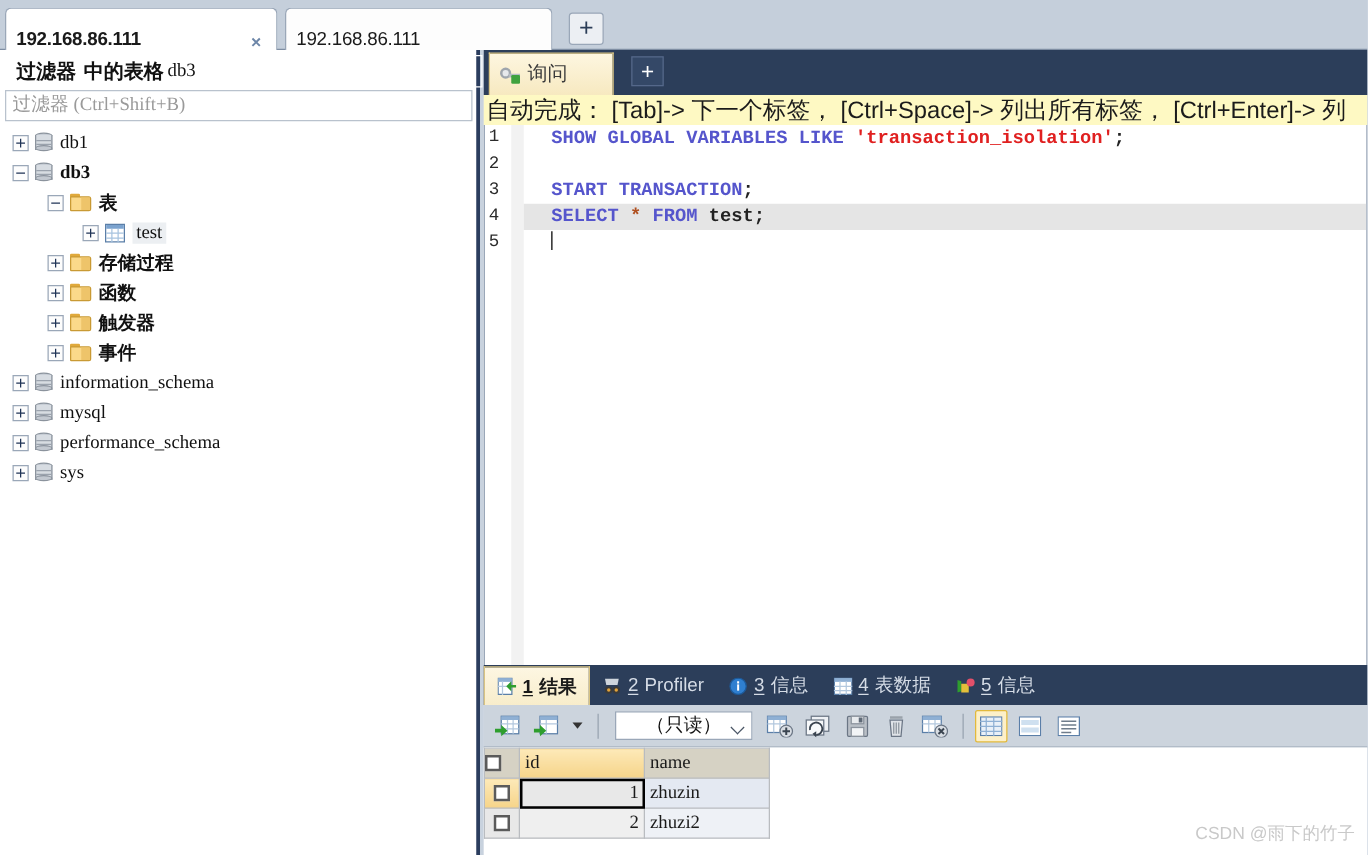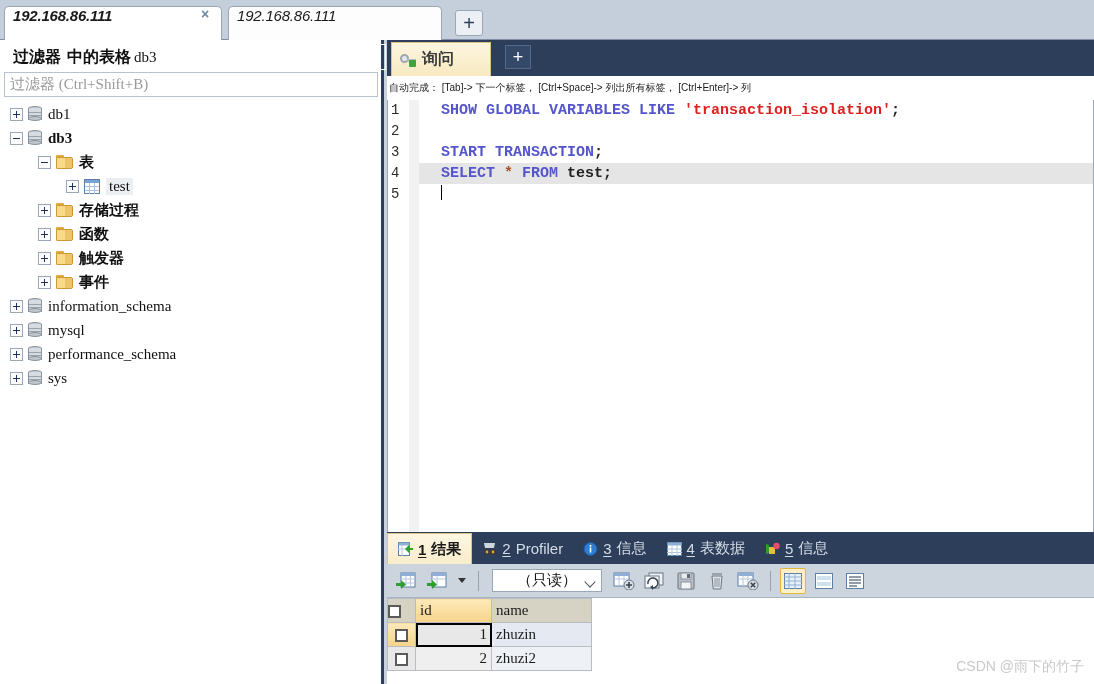--- a/index.html
+++ b/index.html
@@ -16,23 +16,22 @@
   .conn-tabstrip {
     position: absolute; left: 0; top: 0; width: 1094px; height: 40px;
     background: #c5cfdb;
     border-bottom: 1px solid #7f8ea3;
   }
   .conn-tab {
     position: absolute; top: 6px; height: 34px;
     background: #ffffff;
     border: 1px solid #9aa7b8; border-bottom: none;
     border-radius: 5px 5px 0 0;
-    display: flex; align-items: flex-start;
+    display: flex; align-items: flex-end;
     padding: 0 8px;
-    font-style: italic;
   }
   .conn-tab.active { left: 4px; width: 218px; z-index: 3; background:#fff; }
   .conn-tab.inactive { left: 228px; width: 214px; z-index: 2; background:#fdfdfd; }
   .conn-tab-label {
     font-size: 15px; color: #1a1a1a; letter-spacing: -0.2px;
     white-space: nowrap; overflow: hidden;
   }
   .conn-tab.active .conn-tab-label { font-weight: bold; }
   .conn-tab-close {
     margin-left: auto; color: #6d86a8; font-size: 14px; font-weight: bold;
@@ -122,37 +121,37 @@
   .q-tabstrip {
     position: absolute; left: 0; top: 0; width: 707px; height: 36px;
     background: #2c3e5a;
   }
   .q-tab {
     position: absolute; left: 4px; top: 2px; height: 34px; min-width: 100px;
     background: linear-gradient(180deg, #fdf6e0 0%, #f7e9c0 100%);
     border: 1px solid #d9c483; border-bottom: none;
     display: flex; align-items: center; gap: 6px; padding: 0 12px 0 8px;
   }
-  .q-tab-label { font-size: 16px; font-weight: bold; color: #3a3a3a; }
+  .q-tab-label { font-size: 16px; font-weight: normal; color: #3a3a3a; }
   .ic-key { width: 16px; height: 14px; position: relative; }
   .ic-key .kh { position:absolute; left:0; top:1px; width:9px; height:9px; border:2px solid #9fa6ad; border-radius:50%; background:#e6e9ec;}
   .ic-key .kb { position:absolute; left:7px; top:6px; width:9px; height:3px; background:#b7bdc4; }
   .ic-key .kp { position:absolute; left:9px; top:7px; width:7px; height:7px; background:#3fa23f; border-radius:1px; }
   .q-add {
     position: absolute; left: 118px; top: 5px; width: 26px; height: 24px;
     background: #344867; border: 1px solid #55688a;
     display:flex; align-items:center; justify-content:center;
     color: #fff; font-size: 18px; line-height:1; cursor:pointer;
   }
 
   
   .hint-bar {
     position: absolute; left: 0; top: 36px; width: 707px; height: 24px;
-    background: #ffffff;
-    font-size: 10px; color: #1b1b1b;
+    background: #fef9c3;
+    font-size: 19px; color: #1b1b1b;
     white-space: nowrap; overflow: hidden;
     display: flex; align-items: center;
     padding-left: 2px;
   }
 
   
   .editor {
     position: absolute; left: 0; top: 60px; width: 707px; height: 432px;
     background: #ffffff; border: 1px solid #9aa7b8; border-top:none; border-bottom:none;
     overflow: hidden;
@@ -236,21 +235,21 @@
   .rowsel-cell { width: 28px; background: #e8e8e8; text-align: center; padding: 0 !important; }
   .rowsel-cell.cur { background: linear-gradient(180deg,#fde9b8 0%,#f6d489 100%); }
   .rowbox {
     display:inline-block; width: 13px; height: 13px;
     border: 2px solid #5b5b5b; background: #fff; vertical-align: middle;
   }
   td.num { text-align: right; background: #efefef; }
   td.num.cur { outline: 2px solid #000; outline-offset: -2px; background:#e8e8e8; }
   td.txt { background: #e4e9f2; }
   td.txt.alt { background: #eef1f6; }
-  .col-id { width: 76px; }
+  .col-id { width: 100px; }
   .col-name { width: 100px; }
 
   .watermark {
     position: absolute; right: 10px; bottom: 8px;
     font-size: 14px; color: #c9c9c9;
     font-family: "Liberation Sans", sans-serif;
     user-select: none;
   }
 </style>
 </head>

